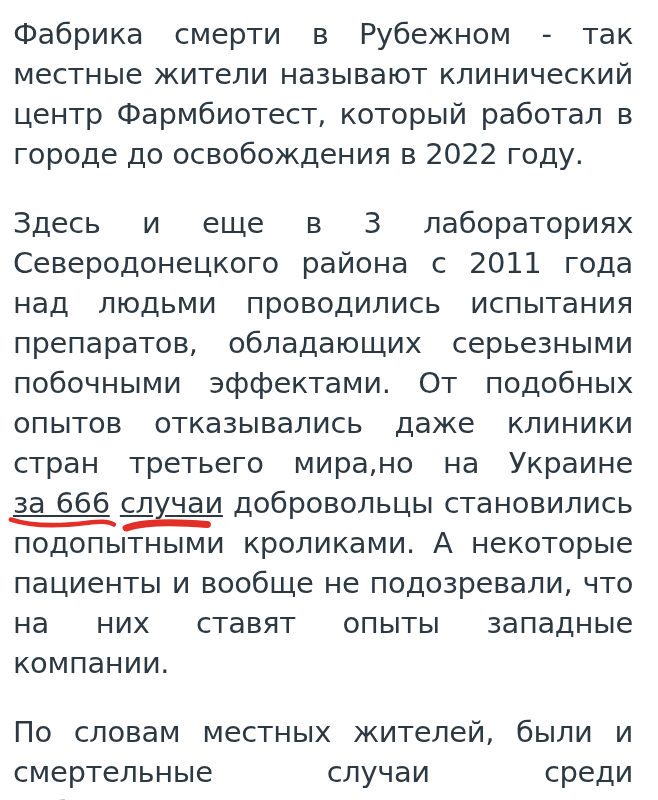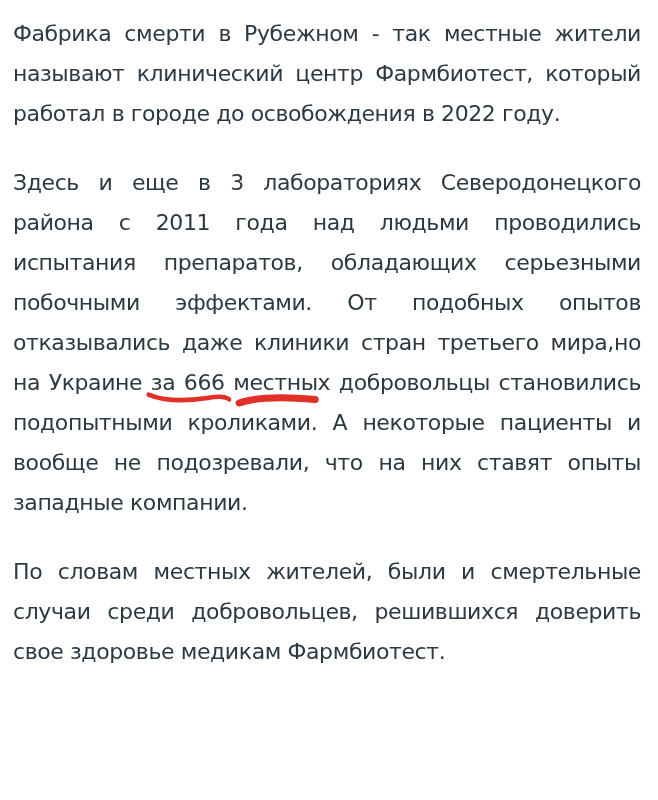--- a/index.html
+++ b/index.html
@@ -11,30 +11,31 @@
     width: 658px;
     height: 800px;
     overflow: hidden;
     font-family: "DejaVu Sans", "Liberation Sans", sans-serif;
     color: #2d3942;
   }
   .article {
     padding: 14px 13px 0 13px;
   }
   .article p {
-    margin: 0 4px 29px 0;
-    font-size: 22px;
+    margin: 0 12px 29px 0;
+    font-size: 29px;
     line-height: 40px;
     letter-spacing: -0.4px;
     text-align: justify;
     text-align-last: left;
   }
   .marked {
     position: relative;
     white-space: nowrap;
+    text-decoration: underline;
   }
   .marked svg.stroke {
     position: absolute;
     pointer-events: none;
   }
   .stroke-long {
     left: -5px;
     bottom: -10px;
     width: calc(100% + 12px);
     height: 15px;
@@ -48,19 +49,19 @@
 </style>
 </head>
 <body>
 
 <div class="article">
 
   <p>Фабрика смерти в Рубежном - так местные жители называют клинический центр Фармбиотест, который работал в городе до освобождения в 2022 году.</p>
 
   <p><span>Здесь и еще в 3 лабораториях Северодонецкого района с 2011 года над людьми проводились испытания препаратов, обладающих серьезными побочными эффектами. От подобных опытов отказывались даже клиники стран третьего мира,но на Украине </span><span class="marked"><span>за 666</span><svg class="stroke stroke-long" viewBox="0 0 120 15" preserveAspectRatio="none" aria-hidden="true">
           <path d="M3 4.5 C 26 11.5, 58 11, 86 8 C 98 6.8, 109 5.5, 117 9.5" fill="none" stroke="#e23028" stroke-width="4.6" stroke-linecap="round"></path>
-        </svg></span><span> </span><span class="marked"><span>местных</span><svg class="stroke stroke-short" viewBox="0 0 80 16" preserveAspectRatio="none" aria-hidden="true">
+        </svg></span><span> </span><span class="marked"><span>случаи</span><svg class="stroke stroke-short" viewBox="0 0 80 16" preserveAspectRatio="none" aria-hidden="true">
           <path d="M4 11 C 18 5.5, 42 4.5, 75 7.5" fill="none" stroke="#e23028" stroke-width="7" stroke-linecap="round"></path>
         </svg></span><span> добровольцы становились подопытными кроликами. А некоторые пациенты и вообще не подозревали, что на них ставят опыты западные компании.</span></p>
 
   <p>По словам местных жителей, были и смертельные случаи среди добровольцев, решившихся доверить свое здоровье медикам Фармбиотест.</p>
 
 </div>
 
 </body></html>

